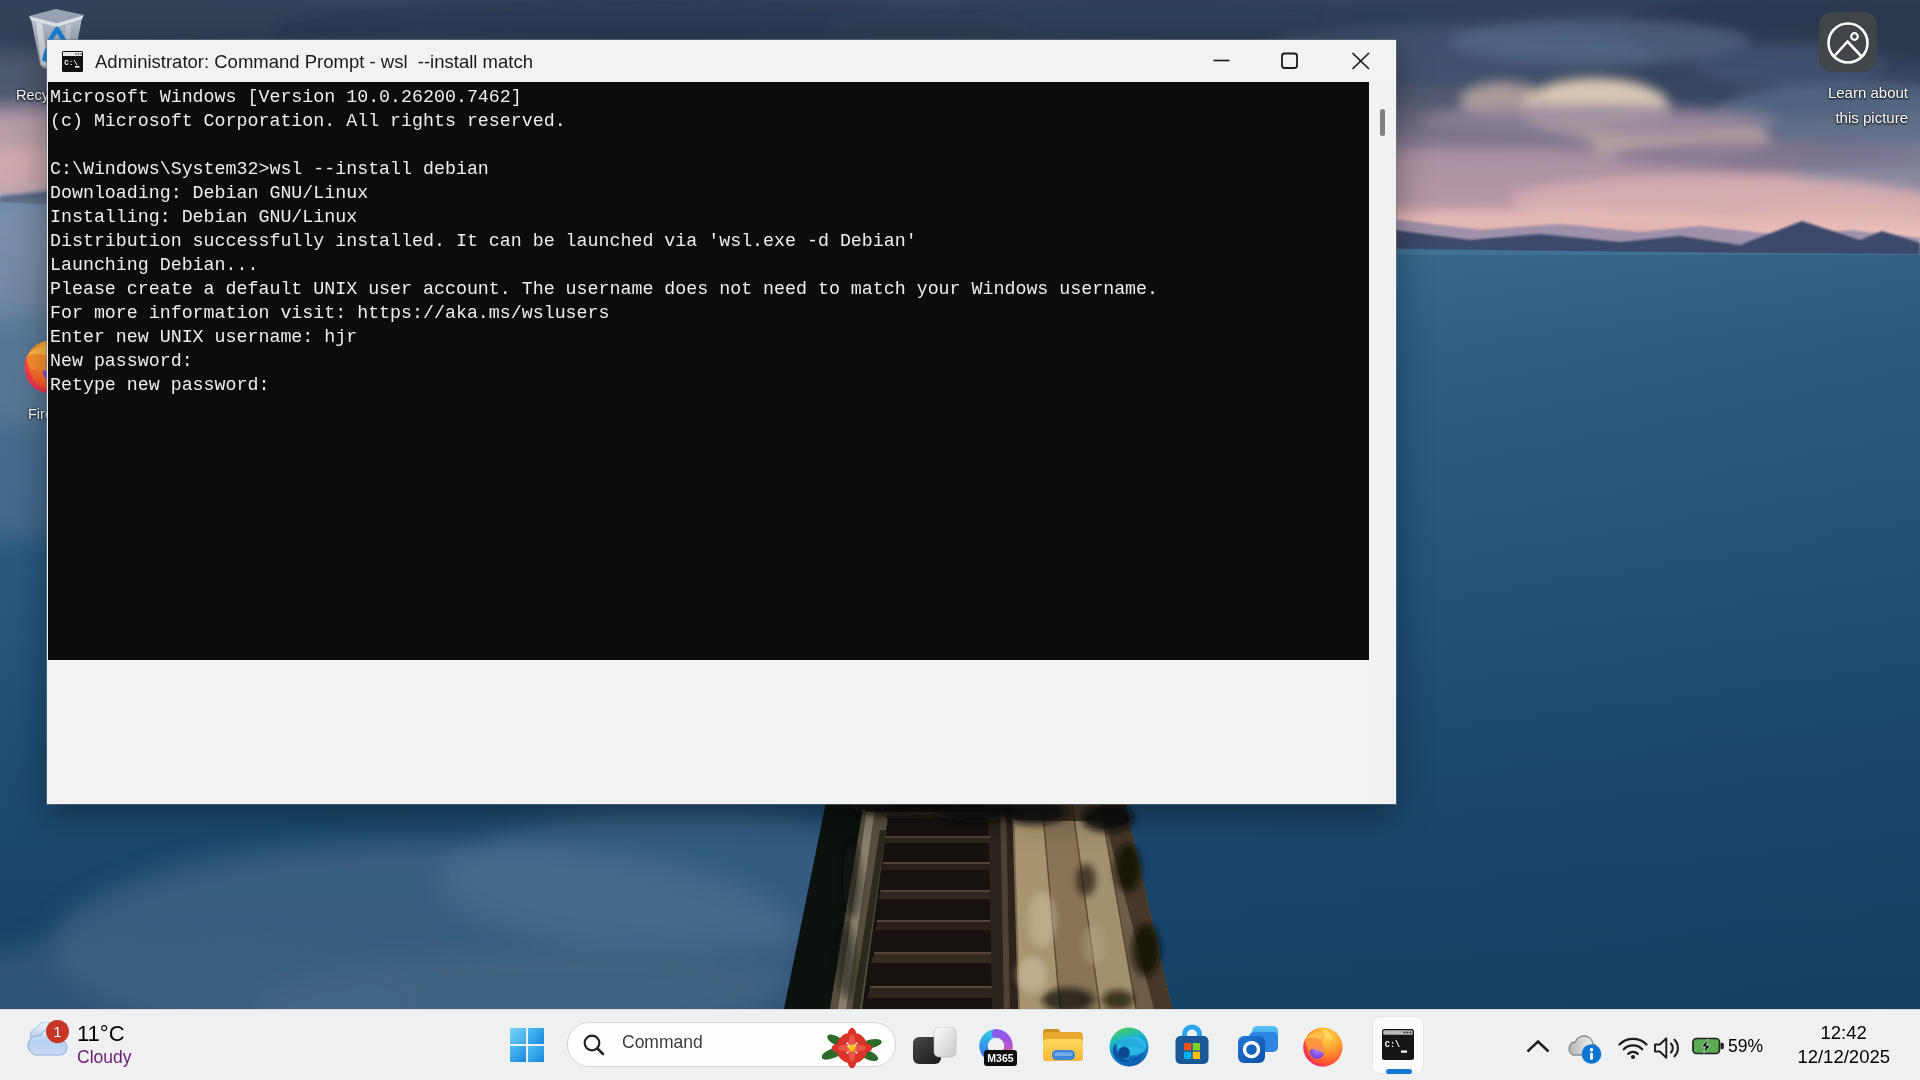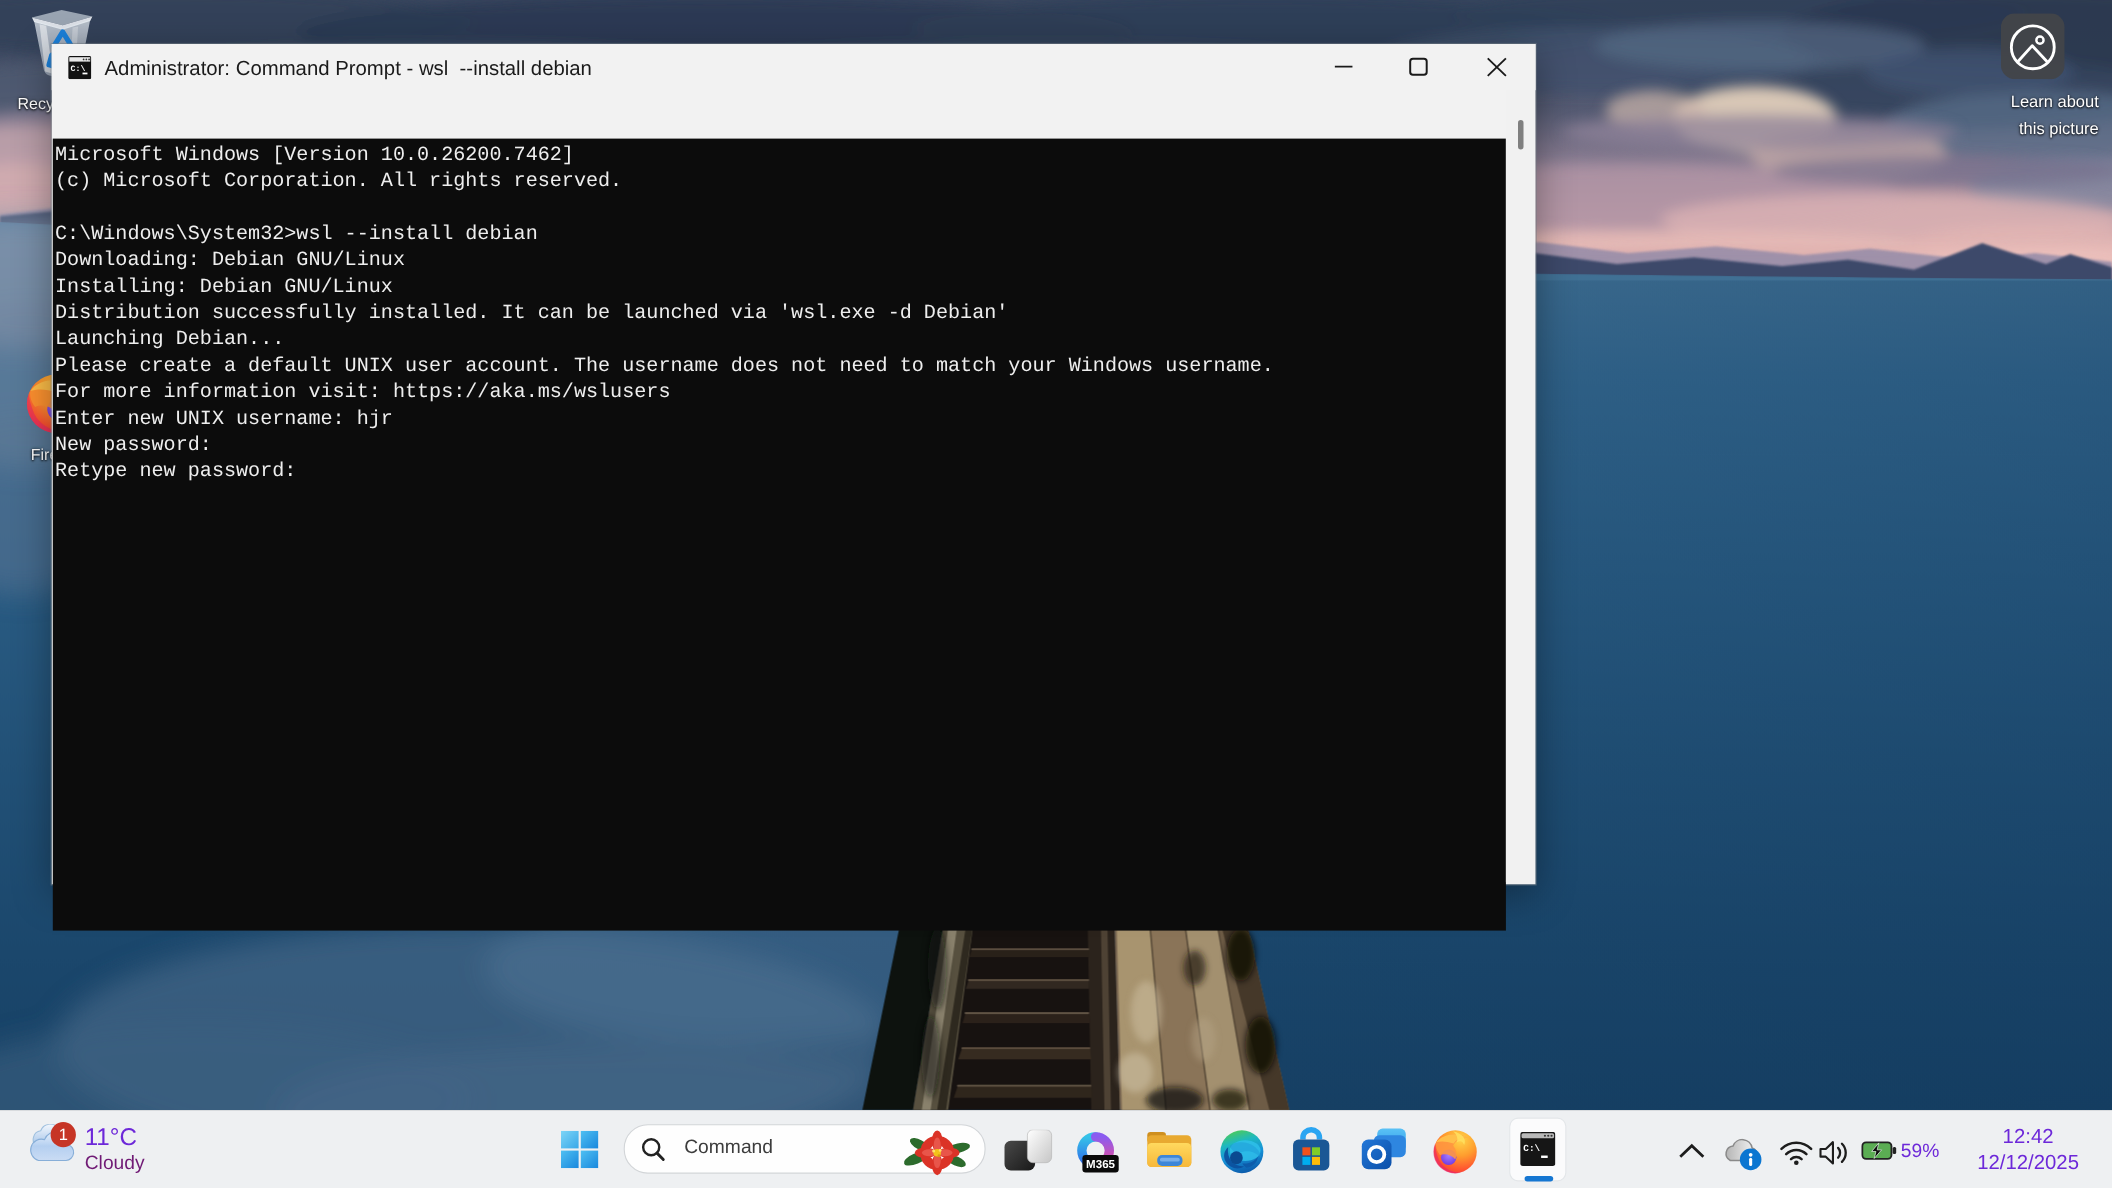--- a/index.html
+++ b/index.html
@@ -6,30 +6,30 @@
     font-family:"Liberation Sans",sans-serif;}
   #desk{position:absolute;inset:0;width:1920px;height:1080px;}
   .abs{position:absolute;}
   
   #win{position:absolute;left:47px;top:40px;width:1349px;height:764px;
     background:#f2f2f2;box-shadow:0 10px 34px rgba(0,0,0,.38);
     outline:1px solid rgba(110,120,130,.55);}
   #titlebar{position:absolute;left:0;top:0;width:100%;height:42px;background:#f2f2f2;}
   #titletext{position:absolute;left:48px;top:0;height:42px;line-height:43px;
     font-size:18.5px;color:#1a1a1a;white-space:pre;}
-  #term{position:absolute;left:1px;top:42px;width:1321px;height:720px;background:#0c0c0c;margin-top:44px;}
+  #term{position:absolute;left:1px;top:42px;width:1321px;height:578px;background:#0c0c0c;}
   #termtext{position:absolute;left:2px;top:3px;margin:0;
     font-family:"Liberation Mono",monospace;font-size:18.3px;line-height:24px;
     color:#eeeeee;white-space:pre;}
   #scrolltrack{position:absolute;left:1322px;top:42px;width:26px;height:720px;background:#f1f1f1;}
   #thumb{position:absolute;left:11px;top:27px;width:5px;height:27px;border-radius:3px;background:#7f7f7f;}
   
   #taskbar{position:absolute;left:0;top:1009px;width:1920px;height:71px;
     background:#eef0f2;border-top:1px solid #d8dbde;box-sizing:border-box;}
-  .tbtxt{position:absolute;color:#6d28d9;}
+  .tbtxt{position:absolute;color:#000000;}
   
   .dlabel{position:absolute;color:#fff;font-size:14.5px;
     text-shadow:0 1px 2px rgba(0,0,0,.9),0 0 3px rgba(0,0,0,.7);}
 </style>
 </head>
 <body>
 
 <svg id="desk" width="1920" height="1080" viewBox="0 0 1920 1080" xmlns="http://www.w3.org/2000/svg">
   <defs>
     <linearGradient id="skyg" x1="0" y1="0" x2="0" y2="1">
@@ -238,21 +238,21 @@
   <div id="titlebar">
     <svg class="abs" style="left:15px;top:11px" width="21" height="21" viewBox="0 0 21 21">
       <rect x="0" y="0" width="21" height="21" rx="1.5" fill="#111"></rect>
       <rect x="1" y="1" width="19" height="4" fill="#e8e8e8"></rect>
       <circle cx="14" cy="3" r="0.8" fill="#333"></circle>
         <circle cx="16.5" cy="3" r="0.8" fill="#333"></circle>
         <circle cx="19" cy="3" r="0.8" fill="#333"></circle>
       <text x="2.2" y="13.5" font-family="Liberation Mono,monospace" font-size="7.5" font-weight="bold" fill="#fff">C:\</text>
       <rect x="13" y="15" width="4.5" height="1.6" fill="#fff"></rect>
     </svg>
-    <span id="titletext">Administrator: Command Prompt - wsl  --install debian</span>
+    <span id="titletext">Administrator: Command Prompt - wsl  --install match</span>
     <svg class="abs" style="left:1151px;top:0" width="47" height="42" viewBox="0 0 47 42">
       <line x1="15.5" y1="20.5" x2="31.5" y2="20.5" stroke="#1a1a1a" stroke-width="1.6"></line>
     </svg>
     <svg class="abs" style="left:1219px;top:0" width="47" height="42" viewBox="0 0 47 42">
       <rect x="16" y="13.5" width="15" height="14.5" rx="2.5" fill="none" stroke="#1a1a1a" stroke-width="1.8"></rect>
     </svg>
     <svg class="abs" style="left:1290px;top:0" width="47" height="42" viewBox="0 0 47 42">
       <line x1="15.5" y1="13" x2="32" y2="29" stroke="#1a1a1a" stroke-width="1.7"></line>
       <line x1="32" y1="13" x2="15.5" y2="29" stroke="#1a1a1a" stroke-width="1.7"></line>
     </svg>

